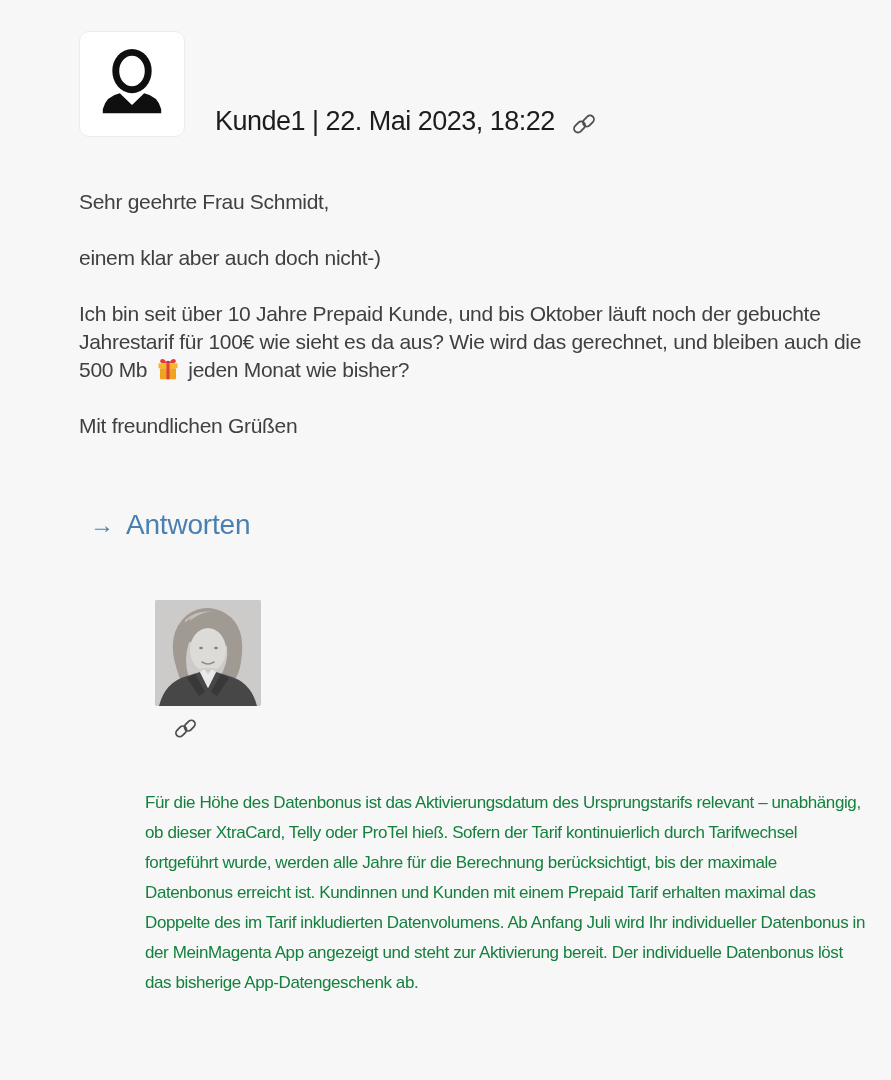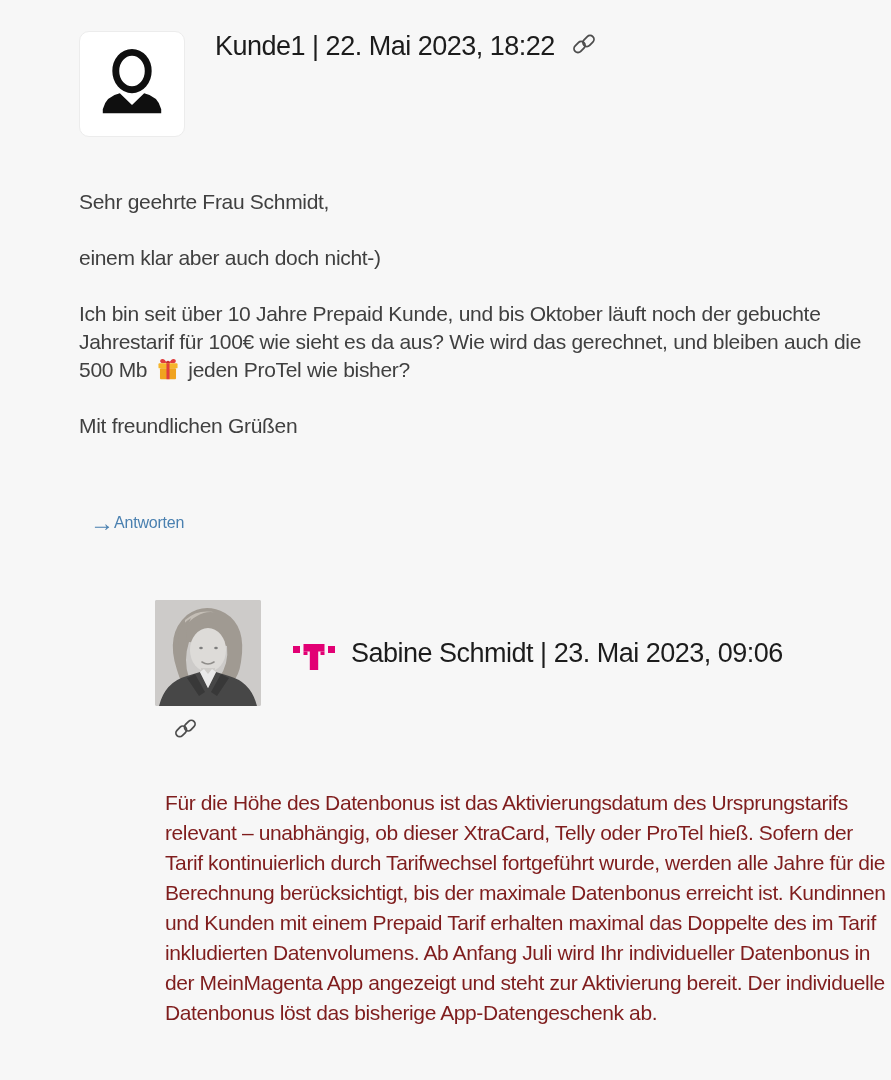--- a/index.html
+++ b/index.html
@@ -11,21 +11,21 @@
   .page {
     position:relative;
     width:891px; height:1080px;
     background:#f7f7f7;
     overflow:hidden;
   }
 
   
   .c1-header {
     position:absolute; left:79px; top:31px;
-    display:flex; align-items:flex-start;
+    display:flex; align-items:flex-end;
   }
   .avatar-card {
     width:106px; height:106px;
     background:#ffffff;
     border:1px solid #ececec;
     border-radius:10px;
     display:flex; align-items:center; justify-content:center;
     flex:0 0 auto;
   }
   .header-title {
@@ -50,21 +50,21 @@
   .gift { display:inline-block; vertical-align:-5px; margin:0 2px; }
 
   
   .reply-action {
     position:absolute; left:90px; top:509px;
     display:flex; align-items:center;
     color:#4a80b0;
     cursor:pointer;
   }
   .reply-action .arrow { font-size:24px; line-height:28px; }
-  .reply-action .lbl { margin-left:0; font-size:16px; letter-spacing:-0.2px;text-align:center; }
+  .reply-action .lbl { margin-left:12px; font-size:28px; letter-spacing:-0.2px;text-align:center; }
 
   
   .reply-header {
     position:absolute; left:155px; top:600px;
     display:flex; align-items:flex-start;
   }
   .avatar-col { display:flex; flex-direction:column; flex:0 0 auto; }
   .photo {
     width:106px; height:106px;
     border-radius:2px; overflow:hidden;
@@ -77,24 +77,24 @@
     margin-left:32px; margin-top:36px;
   }
   .t-logo { flex:0 0 auto; }
   .reply-name {
     margin-left:16px;
     font-size:27px; letter-spacing:-0.5px;
     color:#1c1c1c; white-space:nowrap;
   }
 
   .reply-body {
-    position:absolute; left:165px; top:788px; width:722px;
-    font-size:21px; line-height:30px;
+    position:absolute; left:145px; top:788px; width:722px;
+    font-size:17px; line-height:30px;
     letter-spacing:-0.4px;
-    color:#7f1d1d;
+    color:#15803d;
   }
 </style>
 </head>
 <body>
 
 <div class="page">
 
   <div class="c1-header">
     <div class="avatar-card">
       <svg width="86" height="86" viewBox="0 0 106 106">
@@ -114,21 +114,21 @@
   <div class="c1-body">
     <p>Sehr geehrte Frau Schmidt,</p>
     <p>einem klar aber auch doch nicht-)</p>
     <p><span>Ich bin seit über 10 Jahre Prepaid Kunde, und bis Oktober läuft noch der gebuchte Jahrestarif für 100€ wie sieht es da aus? Wie wird das gerechnet, und bleiben auch die 500 Mb </span><svg class="gift" width="26" height="26" viewBox="0 0 24 24">
           <path d="M7.2 6.8 Q4.6 6.4 4.8 4.4 Q5 2.6 6.9 2.7 Q9.3 2.9 10.7 6.2 Z" fill="#e03d3d"></path>
           <path d="M16.8 6.8 Q19.4 6.4 19.2 4.4 Q19 2.6 17.1 2.7 Q14.7 2.9 13.3 6.2 Z" fill="#e03d3d"></path>
           <circle cx="12" cy="6.3" r="1.9" fill="#c62f2f"></circle>
           <rect x="3.2" y="6.8" width="17.6" height="4.6" rx="0.8" fill="#f6b52a"></rect>
           <rect x="4.6" y="11.4" width="14.8" height="10" rx="0.8" fill="#f0a31f"></rect>
           <rect x="10.6" y="6.8" width="2.8" height="14.6" fill="#e03d3d"></rect>
-        </svg><span> jeden ProTel wie bisher?</span></p>
+        </svg><span> jeden Monat wie bisher?</span></p>
     <p class="closing">Mit freundlichen Grüßen</p>
   </div>
 
   <div class="reply-action">
     <span class="arrow">→</span>
     <span class="lbl">Antworten</span>
   </div>
 
   <div class="reply-header">
     <div class="avatar-col">
@@ -149,30 +149,19 @@
           <path d="M66 74 L56 92 L62 96 L74 78 Z" fill="#383838"></path>
         </svg>
       </div>
       <span class="linkicon">
         <svg width="25" height="25" viewBox="0 0 24 24" fill="none" stroke="#4d4d4d" stroke-width="1.7" stroke-linecap="round">
           <rect x="2.2" y="11.2" width="11.4" height="7.2" rx="3.6" transform="rotate(-45 7.9 14.8)"></rect>
           <rect x="10.4" y="5.6" width="11.4" height="7.2" rx="3.6" transform="rotate(-45 16.1 9.2)"></rect>
         </svg>
       </span>
     </div>
-    <div class="reply-title">
-      <svg class="t-logo" width="42" height="34" viewBox="0 0 42 34" fill="#e20074">
-        <rect x="0" y="10" width="7" height="7"></rect>
-        <rect x="35" y="10" width="7" height="7"></rect>
-        <rect x="10.5" y="8" width="21" height="7.5"></rect>
-        <rect x="10.5" y="15.5" width="4" height="3.5"></rect>
-        <rect x="27.5" y="15.5" width="4" height="3.5"></rect>
-        <rect x="16.8" y="8" width="8.4" height="26"></rect>
-      </svg>
-      <div class="reply-name"><span>Sabine Schmidt</span><span class="header-sep">|</span><span>23. Mai 2023, 09:06</span></div>
-    </div>
   </div>
 
   <div class="reply-body">
     <p>Für die Höhe des Datenbonus ist das Aktivierungsdatum des Ursprungstarifs relevant – unabhängig, ob dieser XtraCard, Telly oder ProTel hieß. Sofern der Tarif kontinuierlich durch Tarifwechsel fortgeführt wurde, werden alle Jahre für die Berechnung berücksichtigt, bis der maximale Datenbonus erreicht ist. Kundinnen und Kunden mit einem Prepaid Tarif erhalten maximal das Doppelte des im Tarif inkludierten Datenvolumens. Ab Anfang Juli wird Ihr individueller Datenbonus in der MeinMagenta App angezeigt und steht zur Aktivierung bereit. Der individuelle Datenbonus löst das bisherige App-Datengeschenk ab.</p>
   </div>
 
 </div>
 
 </body></html>

